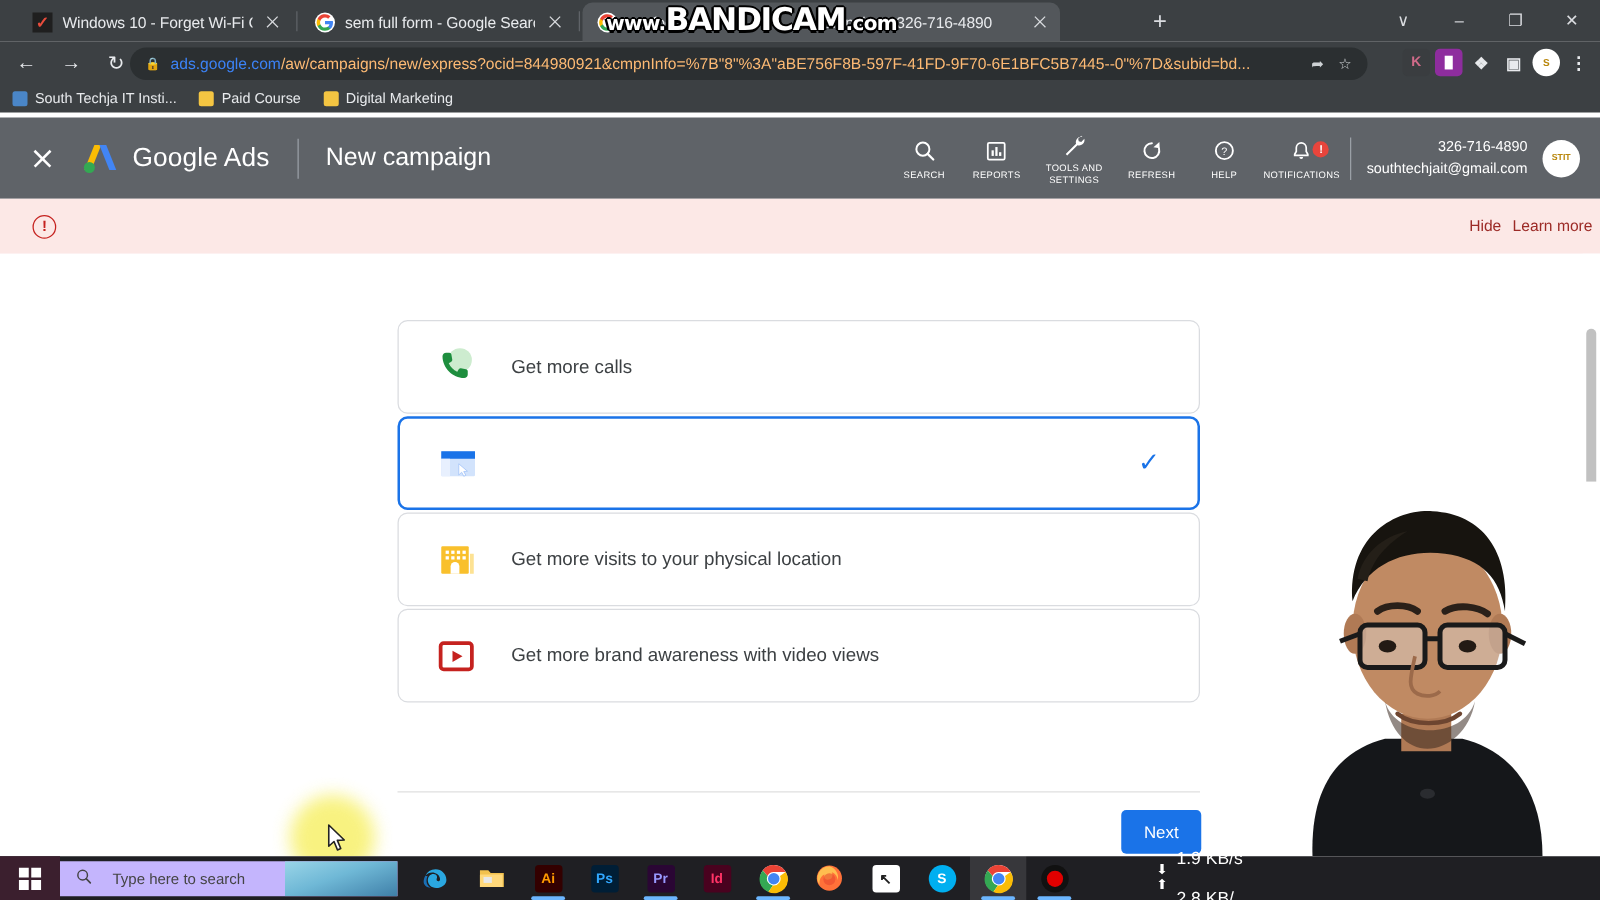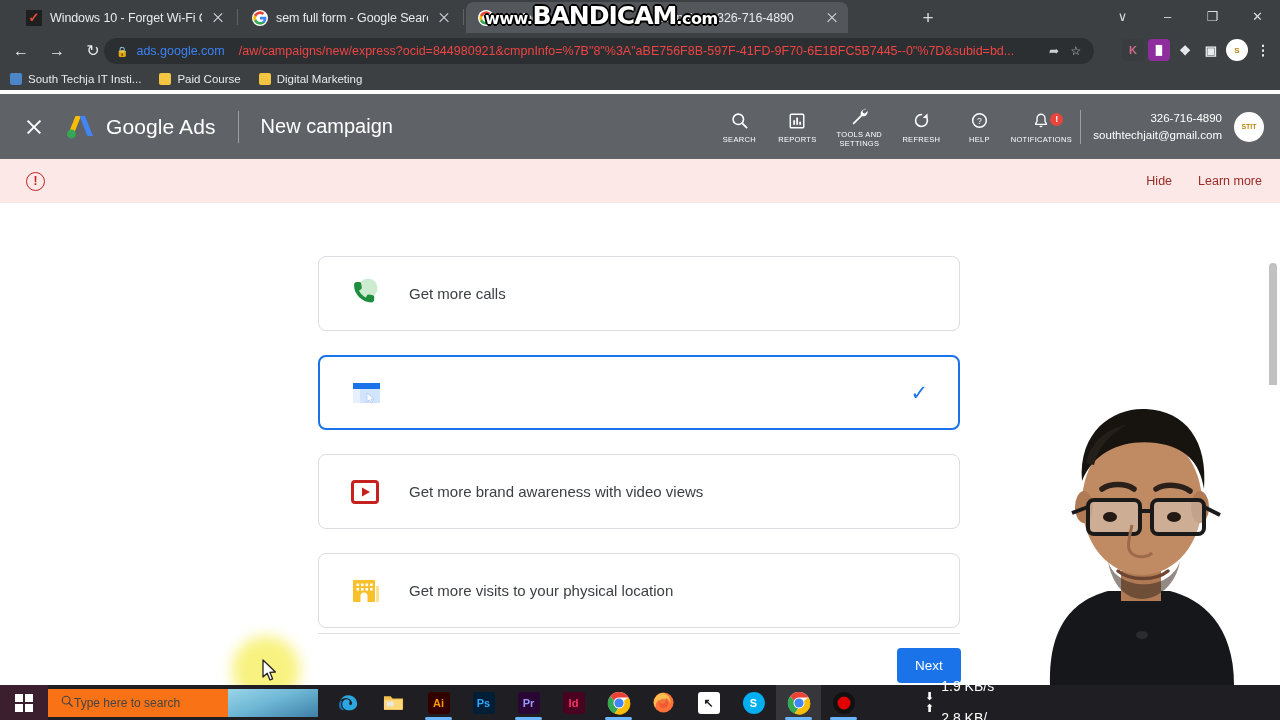--- a/index.html
+++ b/index.html
@@ -64,21 +64,21 @@
     color: #e8eaed; font-size: 16px;
   }
   .omnibox {
     position: absolute; left: 104px; top: 5px; width: 990px; height: 26px;
     background: #2b2f31; border-radius: 13px;
     display: flex; align-items: center; padding: 0 10px 0 12px;
     color: #9aa0a6; font-size: 12.5px; overflow: hidden; white-space: nowrap;
   }
   .lock-ico { margin-right: 8px; font-size: 10px; color: #9aa0a6; }
   .omni-strong { color: #3b82f6; }
-  .omni-rest { color: #ef4444; padding-left: 14px; }
+  .omni-rest { color: #fdba74; }
   .omni-icons { position: absolute; right: 8px; top: 3px; display: flex; gap: 2px; }
   .omni-ico { width: 20px; height: 20px; display:flex; align-items:center; justify-content:center; color:#cdd1d4; font-size: 12px;}
   .ext-bar { position: absolute; right: 6px; top: 6px; display: flex; align-items: center; gap: 4px; }
   .ext-ico {
     width: 22px; height: 22px; border-radius: 4px;
     display: flex; align-items: center; justify-content: center;
     font-size: 11px; font-weight: 700;
   }
 
   .bookmarks {
@@ -131,33 +131,33 @@
     background: #fce8e6; display: flex; align-items: center;
   }
   .alert-ico {
     margin-left: 26px; width: 19px; height: 19px; border-radius: 50%;
     border: 1.8px solid #c5221f; color: #c5221f;
     display: flex; align-items: center; justify-content: center;
     font-size: 12px; font-weight: 700; line-height: 1;
   }
   .alert-text { margin-left: 18px; font-size: 12.5px; color: #5f1b18; }
   .alert-text b { font-weight: 700; color: #3c1513; }
-  .alert-actions { position: absolute; right: 18px; display: flex; gap: 26px; }
+  .alert-actions { position: absolute; right: 6px; display: flex; gap: 9px; }
   .alert-link { color: #9c2a26; font-size: 12.5px; }
 
   
   .content {
     position: absolute; left: 0; top: 203px; width: 1280px; height: 482px;
     background: #fff; overflow: hidden;
   }
   .cards { position: absolute; left: 318px; top: 53px; width: 642px; }
   .card {
     height: 75px; border: 1px solid #dadce0; border-radius: 8px;
     background: #fff; display: flex; align-items: center;
-    margin-bottom: 24px; position: relative;
+    margin-bottom: 2px; position: relative;
   }
   .card.selected { border: 2px solid #1a73e8; }
   .card-icon { margin-left: 24px; width: 44px; height: 44px; position: relative; flex: 0 0 44px; }
   .card-label { margin-left: 22px; font-size: 15px; color: #3c4043; }
   .card-check { position: absolute; right: 30px; color: #1a73e8; font-size: 21px; line-height: 1; }
 
   .divider { position: absolute; left: 318px; top: 430px; width: 642px; height: 1px; background: #e0e0e0; }
   .next-btn {
     position: absolute; left: 897px; top: 445px; width: 64px; height: 35px;
     background: #1a73e8; color: #fff; border: none; border-radius: 4px;
@@ -198,22 +198,22 @@
   
   .taskbar {
     position: absolute; left: 0; bottom: 0; width: 1280px; height: 35px;
     background: #1f1f23; display: flex; align-items: center;
   }
   .start-btn {
     width: 48px; height: 35px; background: #3b1f2e;
     display: flex; align-items: center; justify-content: center;
   }
   .tb-search {
-    margin-left: 0; width: 270px; height: 28px; background: #f97316; border-radius: 0;
-    display: flex; align-items: center; padding-left: 12px; gap: 0;
+    margin-left: 0; width: 270px; height: 28px; background: #c4b5fd; border-radius: 0;
+    display: flex; align-items: center; padding-left: 12px; gap: 16px;
     color: #444; font-size: 12px; position: relative; overflow: hidden;
   }
   .tb-search-art {
     position: absolute; right: 0; top: 0; width: 90px; height: 28px;
     background: linear-gradient(160deg,#9ad5e8 0%, #6fb8d6 45%, #3f7fa8 100%);
   }
   .tb-icons { display: flex; align-items: center; gap: 0; margin-left: 8px; }
   .tb-ico {
     width: 45px; height: 35px; display: flex; align-items: center; justify-content: center;
     position: relative;
@@ -440,30 +440,20 @@
       <div class="card selected">
         <div class="card-icon">
           <svg width="44" height="44" viewBox="0 0 44 44">
             <rect x="9" y="12" width="27" height="20" rx="1" fill="#d2e3fc"></rect>
             <rect x="9" y="12" width="27" height="6" fill="#1a73e8"></rect>
             <rect x="9" y="18" width="7" height="14" fill="#e8f0fe"></rect>
             <path d="M23 22 L23 31 L25.3 28.8 L27 32 L28.7 31.2 L27 28.2 L30 28 Z" fill="#fff" stroke="#aecbfa" stroke-width="0.8"></path>
           </svg>
         </div>
         <div class="card-check">✓</div>
-      </div>
-
-      <div class="card">
-        <div class="card-icon">
-          <svg width="44" height="44" viewBox="0 0 44 44">
-            <rect x="9.5" y="11.5" width="25" height="21" rx="2.5" fill="#fff" stroke="#c5221f" stroke-width="3"></rect>
-            <path d="M19 17.5 L19 26.5 L27 22 Z" fill="#c5221f"></path>
-          </svg>
-        </div>
-        <div class="card-label">Get more brand awareness with video views</div>
       </div>
 
       <div class="card">
         <div class="card-icon">
           <svg width="44" height="44" viewBox="0 0 44 44">
             <rect x="10" y="11" width="22" height="22" rx="1" fill="#f9c02c"></rect>
             <rect x="33" y="17" width="3" height="16" fill="#fde293"></rect>
             <g fill="#fff">
               <rect x="13.5" y="14.5" width="2.6" height="2.6"></rect>
                 <rect x="18" y="14.5" width="2.6" height="2.6"></rect>
@@ -471,20 +461,30 @@
                 <rect x="27" y="14.5" width="2.6" height="2.6"></rect>
               <rect x="13.5" y="19" width="2.6" height="2.6"></rect>
                 <rect x="18" y="19" width="2.6" height="2.6"></rect>
               <rect x="22.5" y="19" width="2.6" height="2.6"></rect>
                 <rect x="27" y="19" width="2.6" height="2.6"></rect>
             </g>
             <path d="M17.5 33 L17.5 27 a3.5 3.5 0 0 1 7 0 L24.5 33 Z" fill="#fff"></path>
           </svg>
         </div>
         <div class="card-label">Get more visits to your physical location</div>
+      </div>
+
+      <div class="card">
+        <div class="card-icon">
+          <svg width="44" height="44" viewBox="0 0 44 44">
+            <rect x="9.5" y="11.5" width="25" height="21" rx="2.5" fill="#fff" stroke="#c5221f" stroke-width="3"></rect>
+            <path d="M19 17.5 L19 26.5 L27 22 Z" fill="#c5221f"></path>
+          </svg>
+        </div>
+        <div class="card-label">Get more brand awareness with video views</div>
       </div>
     </div>
 
     <div class="divider"></div>
     <button class="next-btn">Next</button>
   </div>
 
   <div class="scrollbar">
     <div class="scroll-thumb"></div>
   </div>

